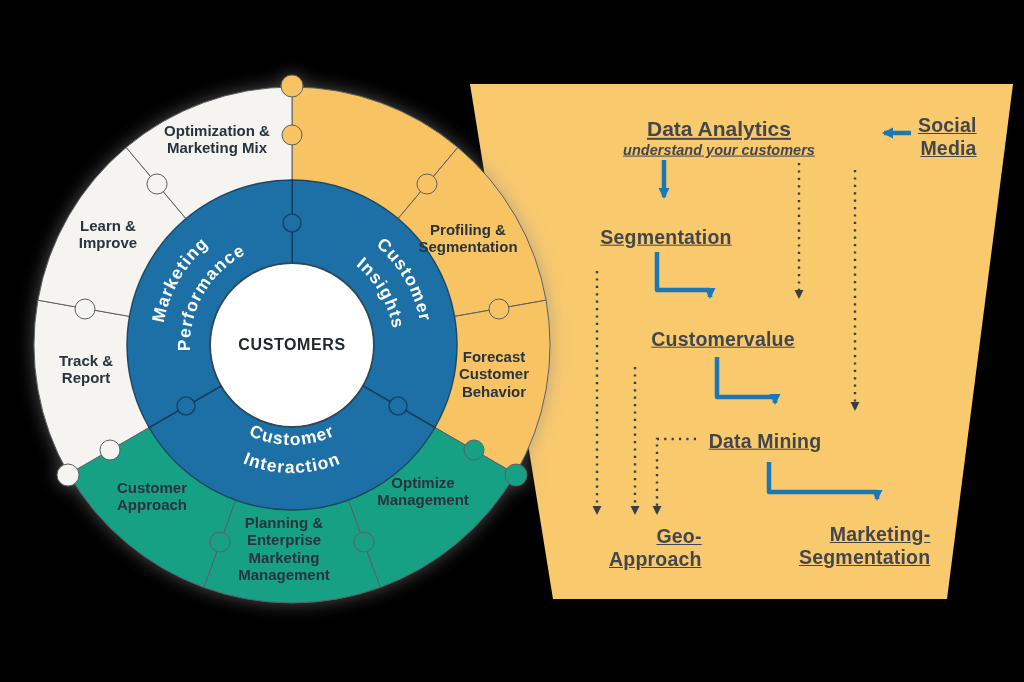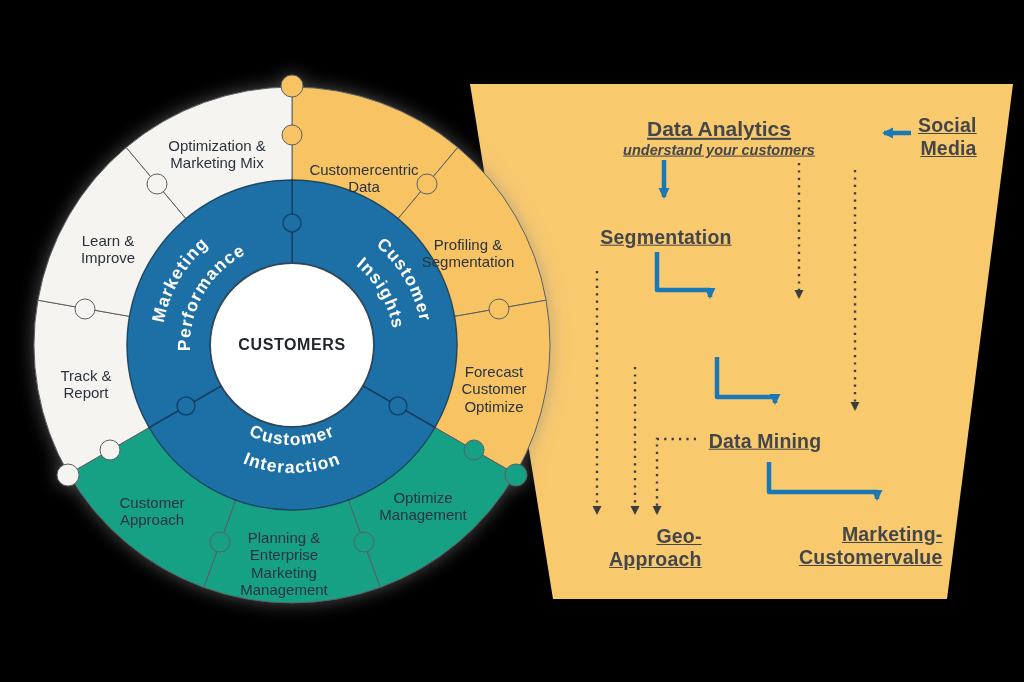--- a/index.html
+++ b/index.html
@@ -29,21 +29,21 @@
   .arrow-blue{stroke:var(--arrow_blue);stroke-width:4.5;fill:none;stroke-linejoin:round;}
   .arrow-dashed{stroke:var(--arrow_dark);stroke-width:2.4;fill:none;stroke-dasharray:2.2 5.2;}
   .mk-blue{fill:var(--arrow_blue);}
   .mk-dark{fill:var(--arrow_dark);}
 
   
   .label{
     position:absolute;transform:translate(-50%,-50%);
     text-align:center;white-space:pre-line;line-height:1.16;
   }
-  .wheel-label{font-size:15px;font-weight:400;color:var(--text_dark);margin-top:15px;}
+  .wheel-label{font-size:15px;font-weight:700;color:var(--text_dark);}
   .center-label{font-size:16px;font-weight:800;letter-spacing:.6px;color:var(--center_text);}
   .fc{color:var(--text_flow);text-decoration:underline;}
   .fc-title{font-size:21px;font-weight:800;}
   .fc-sub{font-size:14.5px;font-style:italic;font-weight:600;text-align:right;}
   .fc-node{font-size:19.5px;font-weight:800;letter-spacing:.2px;}
   .fc-left{transform:none;text-align:right;}
 </style>
 </head>
 <body>
 
@@ -136,27 +136,25 @@
     <path class="arrow-blue" marker-end="url(#mb)" d="M911 133 L884 133"></path>
 
     <path class="arrow-dashed" marker-end="url(#md)" d="M799 163 L799 297"></path>
     <path class="arrow-dashed" marker-end="url(#md)" d="M855 170 L855 409"></path>
     <path class="arrow-dashed" marker-end="url(#md)" d="M597 271 L597 513"></path>
     <path class="arrow-dashed" marker-end="url(#md)" d="M635 367 L635 513"></path>
     <path class="arrow-dashed" marker-end="url(#md)" d="M696 439 L657 439 L657 513"></path>
   </g>
 </svg>
 
-<div class="label wheel-label" style="left:364px;top:163px">Customercentric
-Data</div>
 <div class="label wheel-label" style="left:468px;top:238px">Profiling &amp;
 Segmentation</div>
 <div class="label wheel-label" style="left:494px;top:374px">Forecast
 Customer
-Optimize</div>
+Behavior</div>
 <div class="label wheel-label" style="left:423px;top:491px">Optimize
 Management</div>
 <div class="label wheel-label" style="left:284px;top:549px">Planning &amp;
 Enterprise
 Marketing
 Management</div>
 <div class="label wheel-label" style="left:152px;top:496px">Customer
 Approach</div>
 <div class="label wheel-label" style="left:86px;top:369px">Track &amp;
 Report</div>
@@ -165,19 +163,20 @@
 <div class="label wheel-label" style="left:217px;top:139px">Optimization &amp;
 Marketing Mix</div>
 
 <div class="label center-label" style="left:292px;top:345px">CUSTOMERS</div>
 
 <div class="label fc fc-title" style="left:719px;top:129px">Data Analytics</div>
 <div class="label fc fc-sub" style="left:719px;top:150px">understand your customers</div>
 <div class="label fc fc-node fc-left" style="left:918px;top:114px">Social
 Media</div>
 <div class="label fc fc-node" style="left:666px;top:237px">Segmentation</div>
+<div class="label fc fc-node" style="left:723px;top:339px">Customervalue</div>
 <div class="label fc fc-node" style="left:765px;top:441px">Data Mining</div>
 <div class="label fc fc-node fc-left" style="left:609px;top:525px">Geo-
 Approach</div>
 <div class="label fc fc-node fc-left" style="left:799px;top:523px">Marketing-
-Customervalue</div>
+Segmentation</div>
 
 </div>
 
 </body></html>

